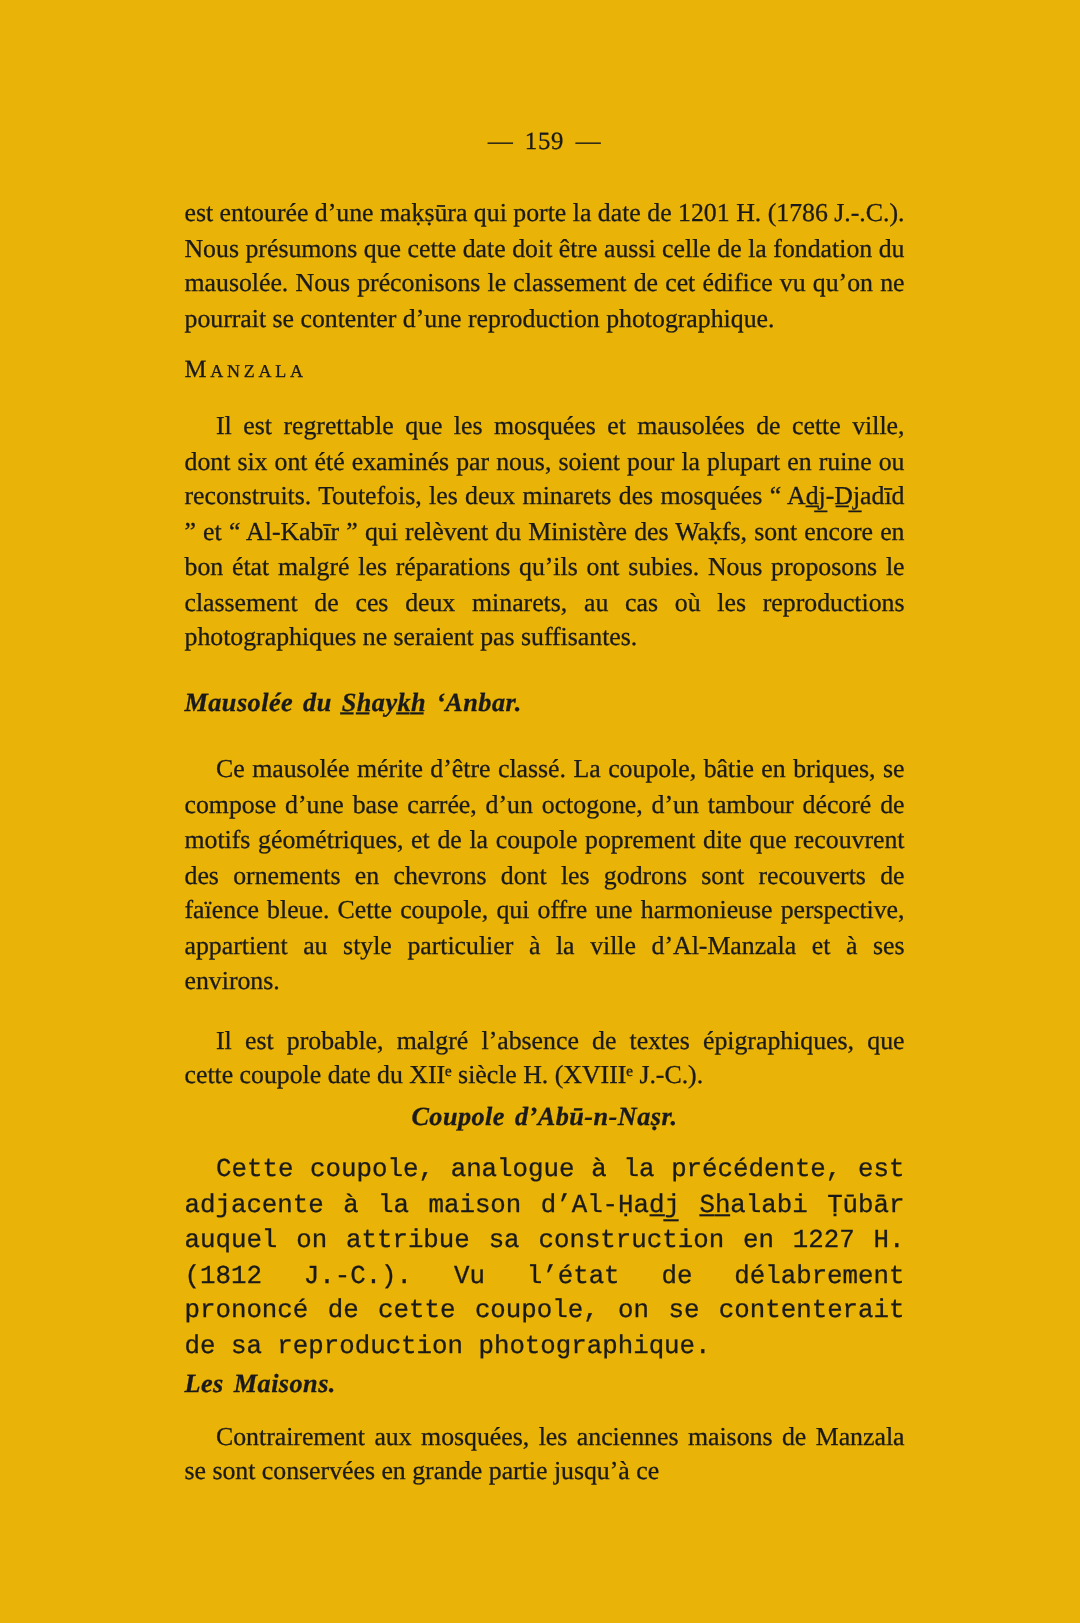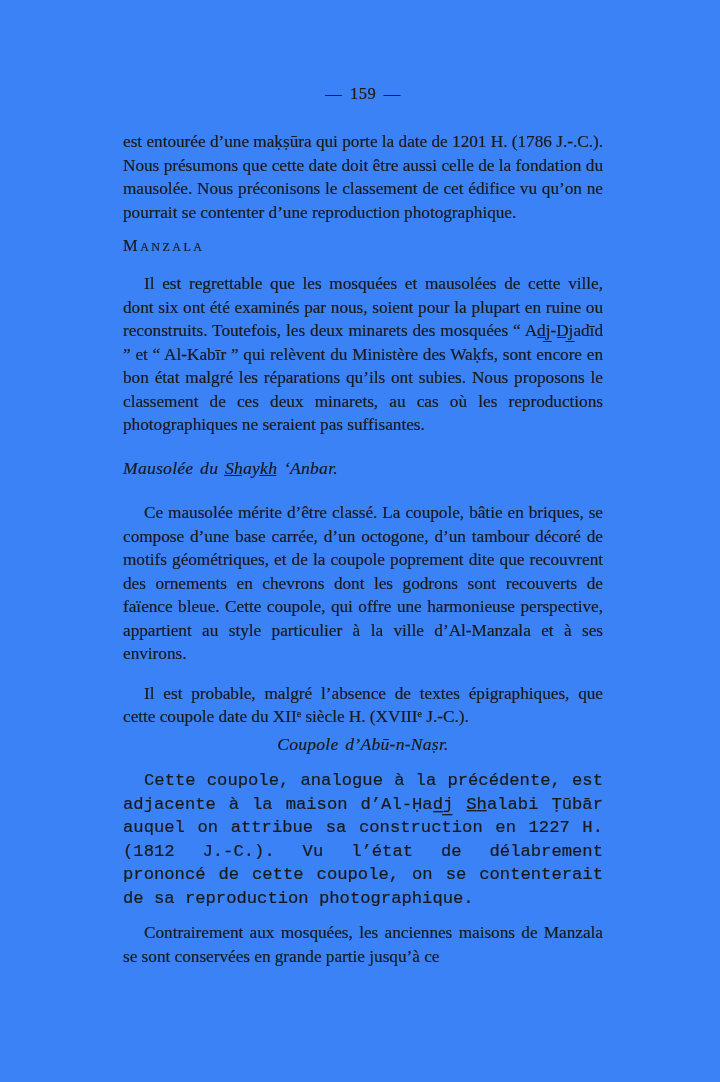--- a/index.html
+++ b/index.html
@@ -7,21 +7,21 @@
   body {
     width: 720px; height: 1082px;
     background: #ffffff;
     font-family: "Liberation Serif", "DejaVu Serif", "DejaVu Sans", serif;
     color: #1a1a1a;
   }
   .page {
     position: relative;
     width: 720px; height: 1082px;
     overflow: hidden;
-    background: #3b82f6;
+    background: #eab308;
     -webkit-text-stroke: 0.2px #1a1a1a; 
   }
   .column {
     position: absolute;
     left: 123px; top: 84px;
     width: 480px;
   }
   .pageno {
     text-align: center;
     font-size: 16.5px;
@@ -42,21 +42,21 @@
     font-size: 16.5px;
     line-height: 24px;
     font-weight: 400;
     font-variant: small-caps;
     letter-spacing: 2.5px;
     margin: 10px 0 0 0;
   }
   .sub-heading {
     font-size: 17.5px;
     line-height: 23.5px;
-    font-weight: 400;
+    font-weight: 700;
     font-style: italic;
     letter-spacing: 0.3px;
     word-spacing: 2px;
     margin: 0;
   }
   .m-para1  { margin-top: 26px; }
   .m-para2  { margin-top: 14px; }
   .m-hsh    { margin-top: 20px; }
   .m-para3  { margin-top: 21px; }
   .m-para4  { margin-top: 16px; }
@@ -82,17 +82,18 @@
     <h3 class="sub-heading m-hsh">Mausolée du S̲h̲ayk̲h̲ ‘Anbar.</h3>
 
     <p class="para indent m-para3">Ce mausolée mérite d’être classé. La coupole, bâtie en briques, se compose d’une base carrée, d’un octogone, d’un tambour décoré de motifs géométriques, et de la coupole poprement dite que recouvrent des ornements en chevrons dont les godrons sont recouverts de faïence bleue. Cette coupole, qui offre une harmonieuse perspective, appartient au style particulier à la ville d’Al-Manzala et à ses environs.</p>
 
     <p class="para indent m-para4">Il est probable, malgré l’absence de textes épigraphiques, que cette coupole date du XIIᵉ siècle H. (XVIIIᵉ J.-C.).</p>
 
     <h3 class="sub-heading m-hc">Coupole d’Abū-n-Naṣr.</h3>
 
     <p class="para indent m-para5">Cette coupole, analogue à la précédente, est adjacente à la maison d’Al-Ḥad̲j̲ S̲h̲alabi Ṭūbār auquel on attribue sa construction en 1227 H. (1812 J.-C.). Vu l’état de délabrement prononcé de cette coupole, on se contenterait de sa reproduction photographique.</p>
 
+    <h3 class="sub-heading m-hm">Les Maisons.</h3>
 
     <p class="para indent m-para6">Contrairement aux mosquées, les anciennes maisons de Manzala se sont conservées en grande partie jusqu’à ce</p>
 
   </div>
 </div>
 
 </body></html>

